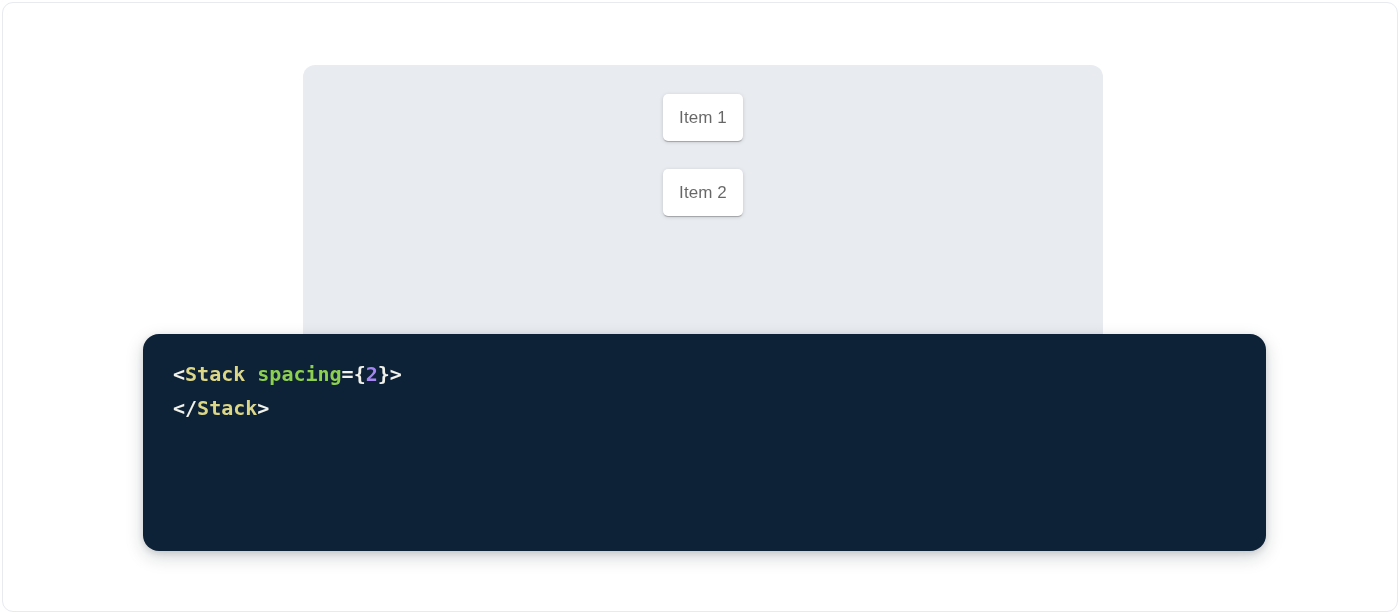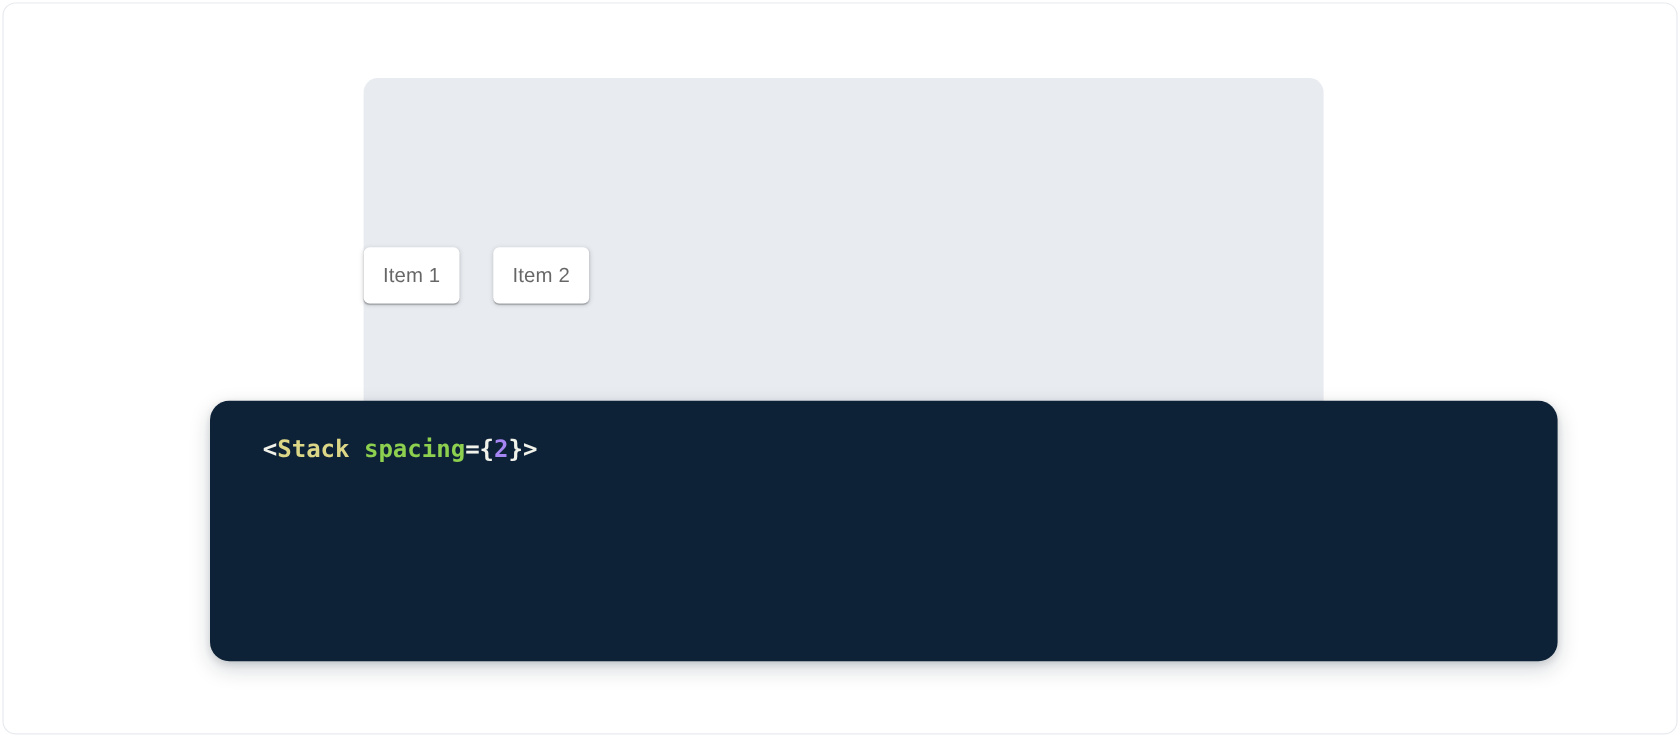--- a/index.html
+++ b/index.html
@@ -17,21 +17,21 @@
     border: 1.5px solid var(--page-border, #e8eaee);
     border-radius: 11px;
   }
   .demo-panel {
     position: absolute;
     left: 300px; top: 62px;
     width: 800px; height: 300px;
     background: var(--panel-bg, #e8ebf0);
     border-radius: 12px;
     display: flex;
-    flex-direction: row;
+    flex-direction: column;
     align-items: center;
     padding-top: 29px;
     gap: 28px;
   }
   .item-card {
     width: 80px; height: 47px;
     background: #ffffff;
     border-radius: 5px;
     box-shadow: 0 2px 1px -1px rgba(0,0,0,0.14), 0 1px 1px 0 rgba(0,0,0,0.12), 0 1px 4px 0 rgba(0,0,0,0.14);
     display: flex;
@@ -44,23 +44,22 @@
     letter-spacing: 0.1px;
     white-space: nowrap;
   }
   .code-block {
     position: absolute;
     left: 140px; top: 331px;
     width: 1123px; height: 217px;
     background: var(--code-bg, #0d2137);
     border-radius: 16px;
     box-shadow: 0 6px 18px rgba(10,25,41,0.18), 0 2px 6px rgba(10,25,41,0.12);
-    padding: 23px 44px;
+    padding: 23px 30px;
     overflow: hidden;
-    margin-left: 32px;
   }
   .code-content {
     font-family: "DejaVu Sans Mono", monospace;
     font-size: 20px;
     line-height: 34px;
     font-weight: bold;
   }
   .code-line { white-space: pre; }
   .tok-punct  { color: var(--tok-punct,  #f1f2ea); }
   .tok-tag    { color: var(--tok-tag,    #dcd687); }
@@ -78,16 +77,17 @@
       <span class="item-label">Item 1</span>
     </div>
     <div class="item-card">
       <span class="item-label">Item 2</span>
     </div>
   </div>
 
   <div class="code-block">
     <div class="code-content">
         <div class="code-line"><span class="tok-punct">&lt;</span><span class="tok-tag">Stack</span><span class="tok-plain"> </span><span class="tok-attr">spacing</span><span class="tok-punct">=</span><span class="tok-punct">{</span><span class="tok-number">2</span><span class="tok-punct">}</span><span class="tok-punct">&gt;</span></div>
+        <div class="code-line"><span class="tok-punct">&lt;/</span><span class="tok-tag">Stack</span><span class="tok-punct">&gt;</span></div>
       </div>
   </div>
 
 </div>
 
 </body></html>

